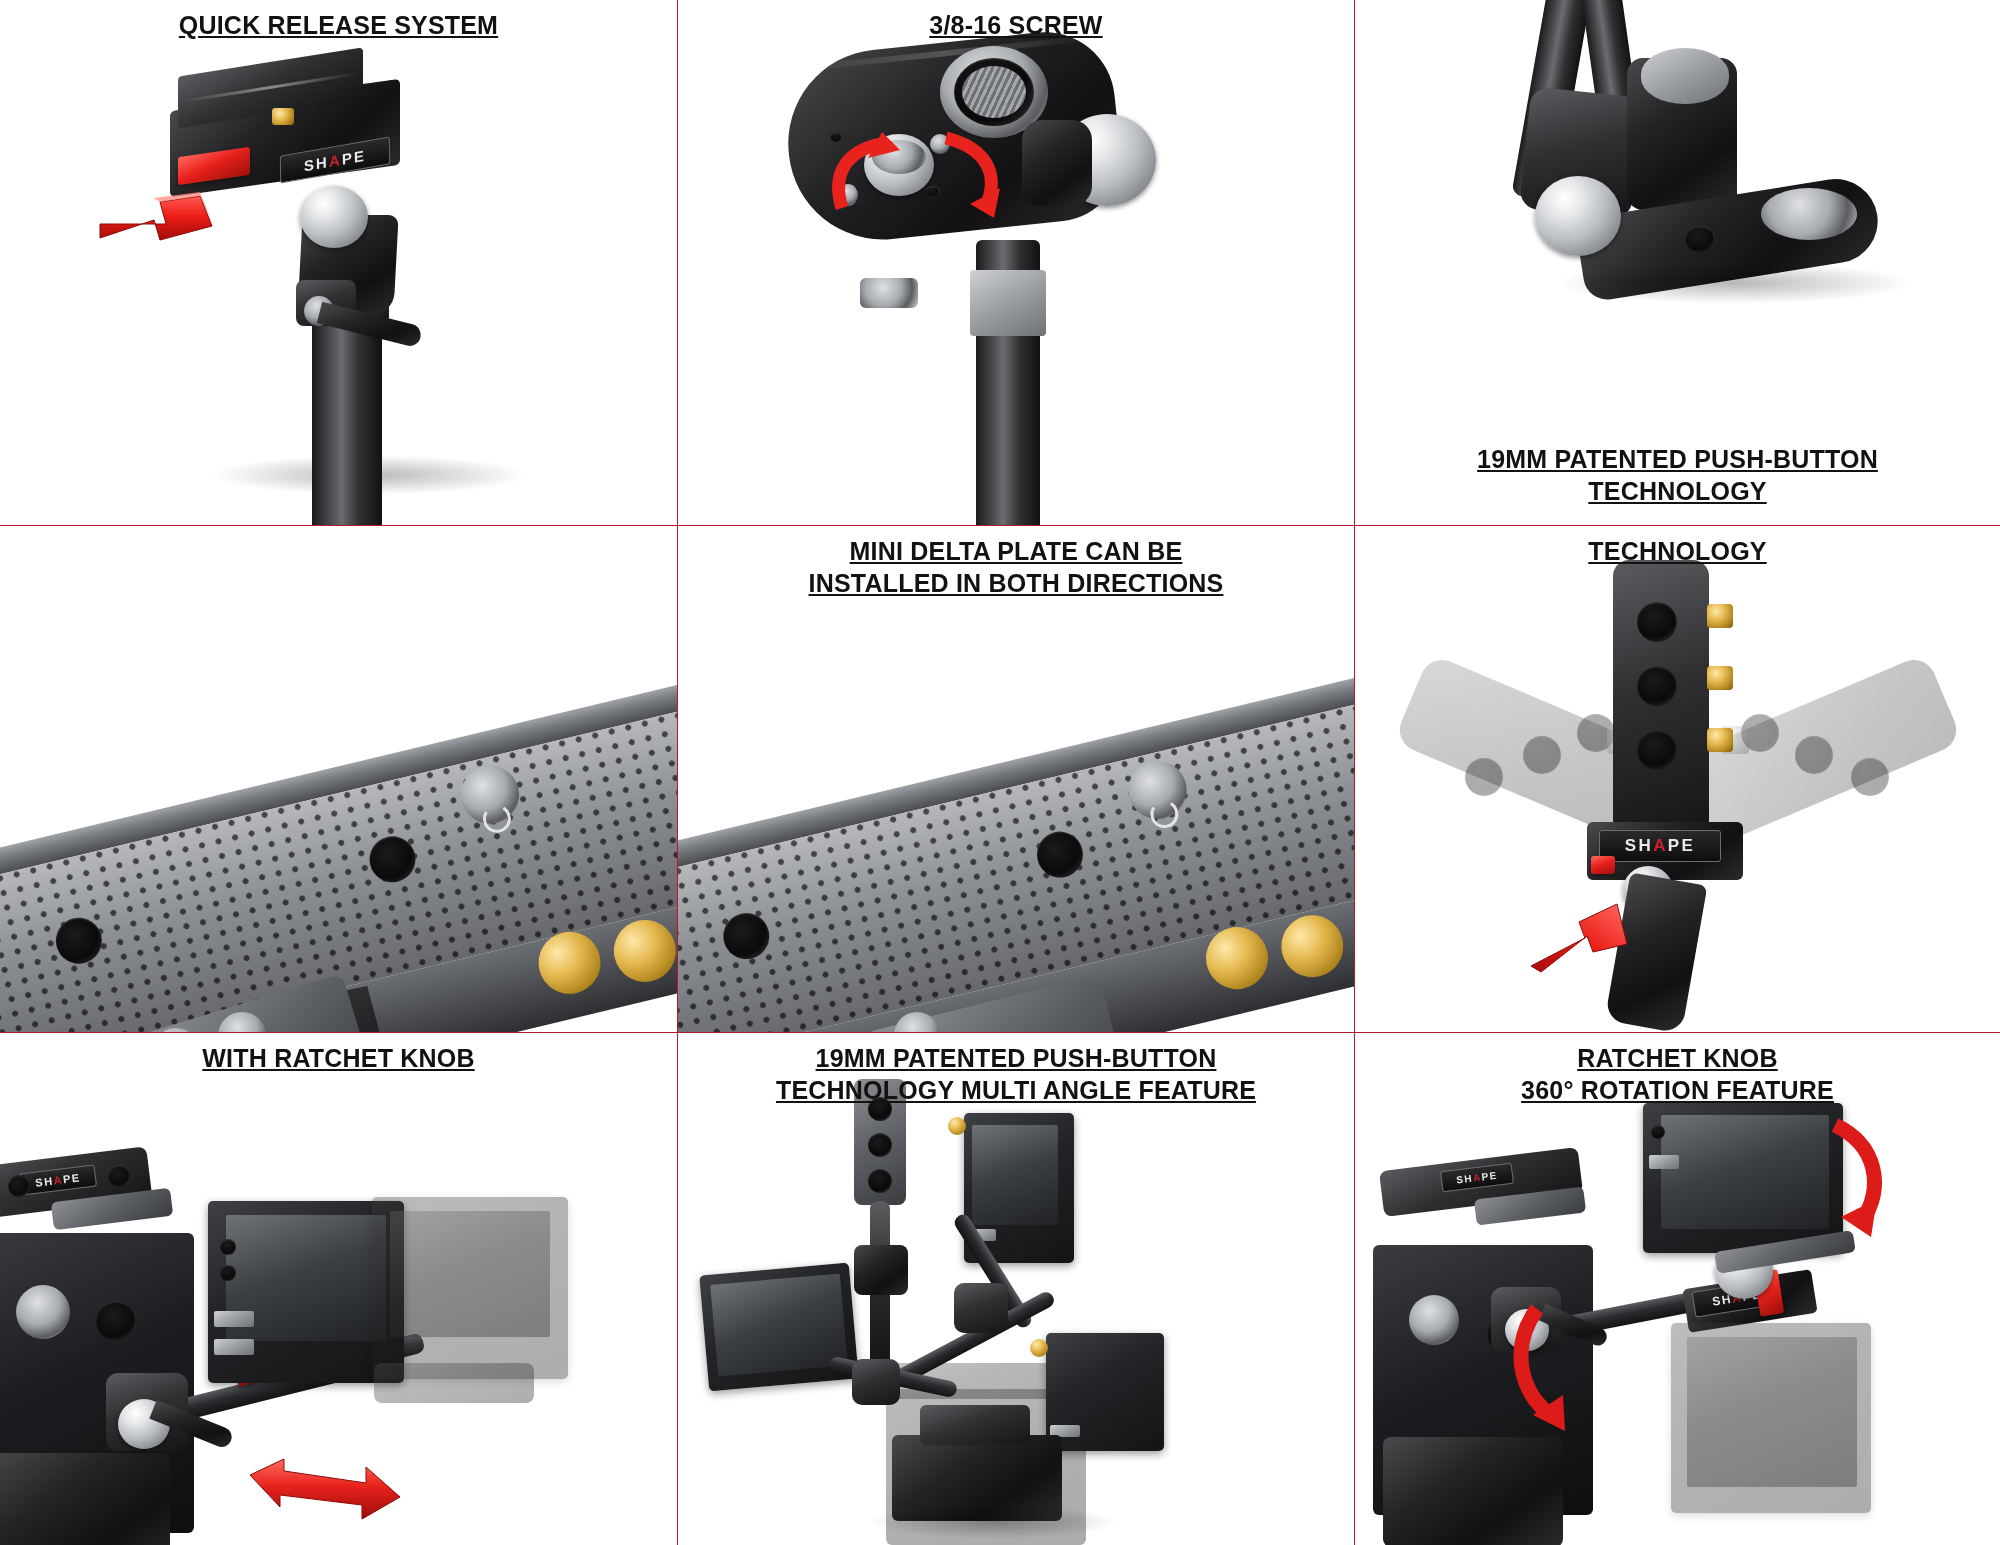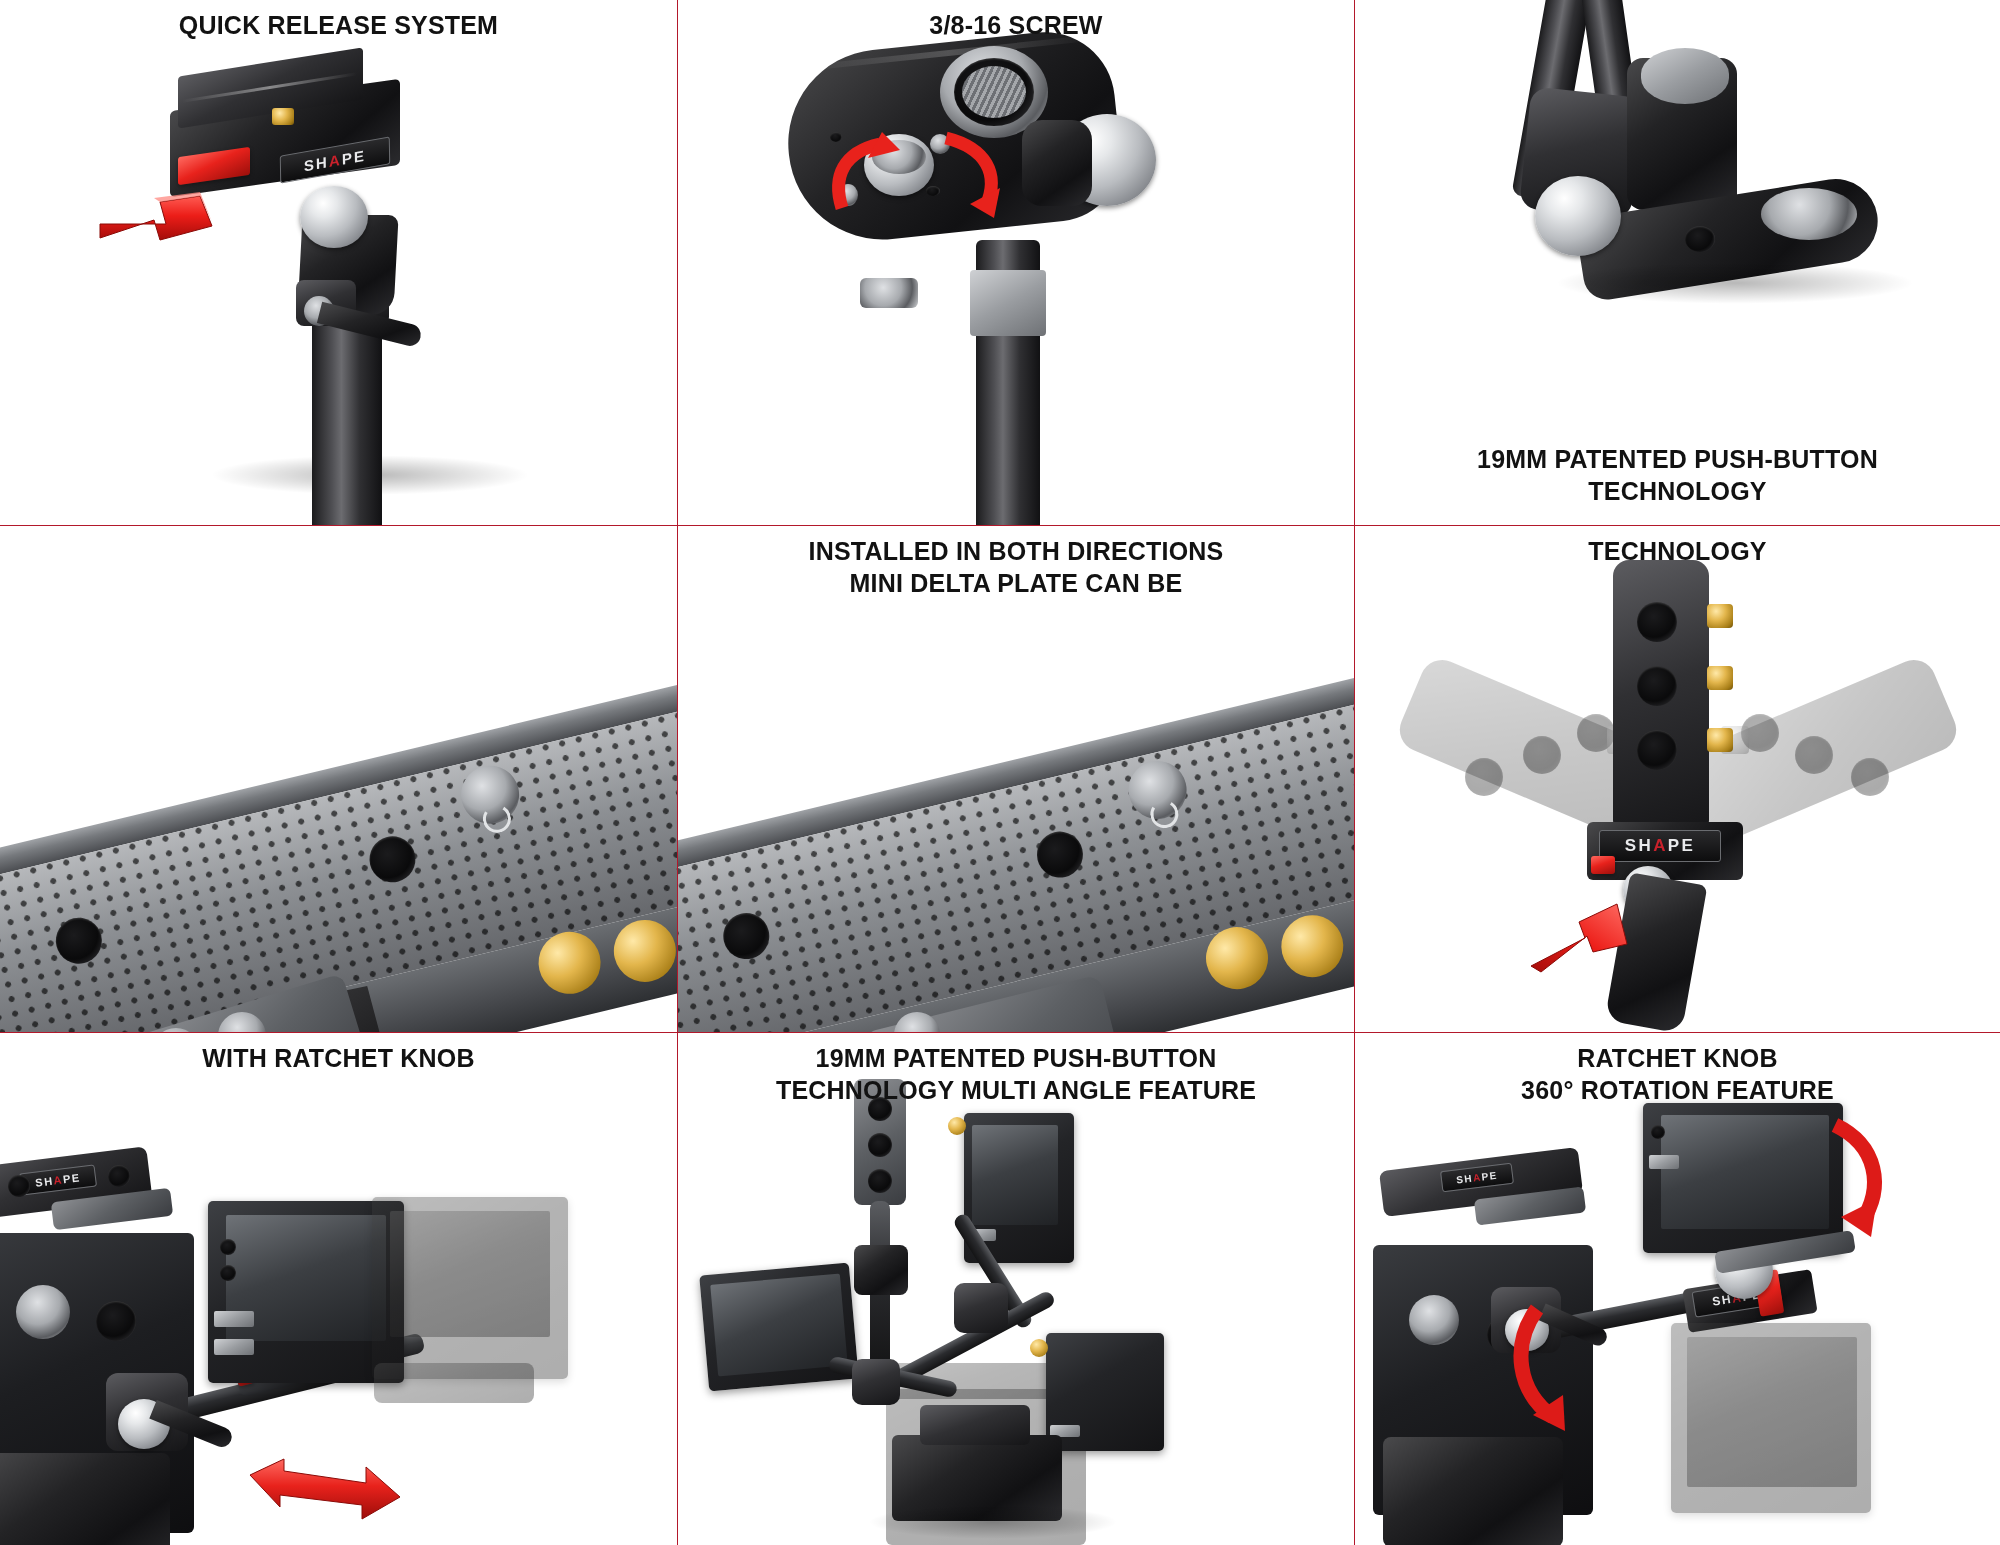--- a/index.html
+++ b/index.html
@@ -27,21 +27,21 @@
     font-size:25px;
     letter-spacing:.2px;
     line-height:1.28;
     color:#121212;
     z-index:40;
     pointer-events:none;
     text-transform:uppercase;
   }
   .cap.top{top:9px;}
   .cap.bottom{bottom:18px;}
-  .cap span{display:block;}
+  .cap span{display:block;text-decoration:underline;}
 
   .stage{position:absolute;inset:0;}
 
   
   .blk{position:absolute;background:linear-gradient(145deg,#4a4a4c 0%,#232325 38%,#111113 70%,#2b2b2e 100%);border-radius:3px;}
   .blk2{position:absolute;background:linear-gradient(160deg,#5c5c60 0%,#303033 45%,#151517 100%);border-radius:4px;}
   .grey{position:absolute;background:linear-gradient(150deg,#8e9094 0%,#5d6064 50%,#3a3c40 100%);border-radius:3px;}
   .light{position:absolute;background:linear-gradient(150deg,#cfd1d4 0%,#9a9da1 50%,#6e7175 100%);border-radius:3px;}
   .chrome{position:absolute;border-radius:50%;
     background:radial-gradient(circle at 34% 28%,#ffffff 0%,#e6e8ea 22%,#b9bcc0 52%,#86898e 78%,#f2f3f5 100%);
@@ -241,22 +241,22 @@
 
       <div class="ring" style="left:152px;top:502px;width:48px;height:48px;"></div>
       <div class="ring" style="left:218px;top:486px;width:48px;height:48px;"></div>
 
     </div>
   </div>
   <div class="vdiv"></div>
 
   <div class="panel">
     <div class="cap top">
+      <span>MINI DELTA PLATE CAN BE</span>
       <span>INSTALLED IN BOTH DIRECTIONS</span>
-      <span>MINI DELTA PLATE CAN BE</span>
     </div>
     <div class="stage">
       <div style="position:absolute;left:-190px;top:225px;width:1160px;height:300px;transform:rotate(-13.5deg);">
         <div class="platebar" style="left:0;top:0;width:1160px;height:26px;"></div>
         <div class="perf" style="left:0;top:26px;width:1160px;height:190px;"></div>
         <div class="platebar" style="left:0;top:216px;width:1160px;height:84px;background:linear-gradient(180deg,#6b6e72 0%,#46484c 60%,#2d2f32 100%);"></div>
         <div class="hole" style="left:236px;top:86px;width:46px;height:46px;"></div>
         <div class="hole" style="left:560px;top:80px;width:46px;height:46px;"></div>
         <div class="ring" style="left:664px;top:34px;width:58px;height:58px;"></div>
         <div style="position:absolute;left:680px;top:74px;width:22px;height:22px;border:3px solid #e2e4e6;border-radius:50%;border-top-color:transparent;"></div>

